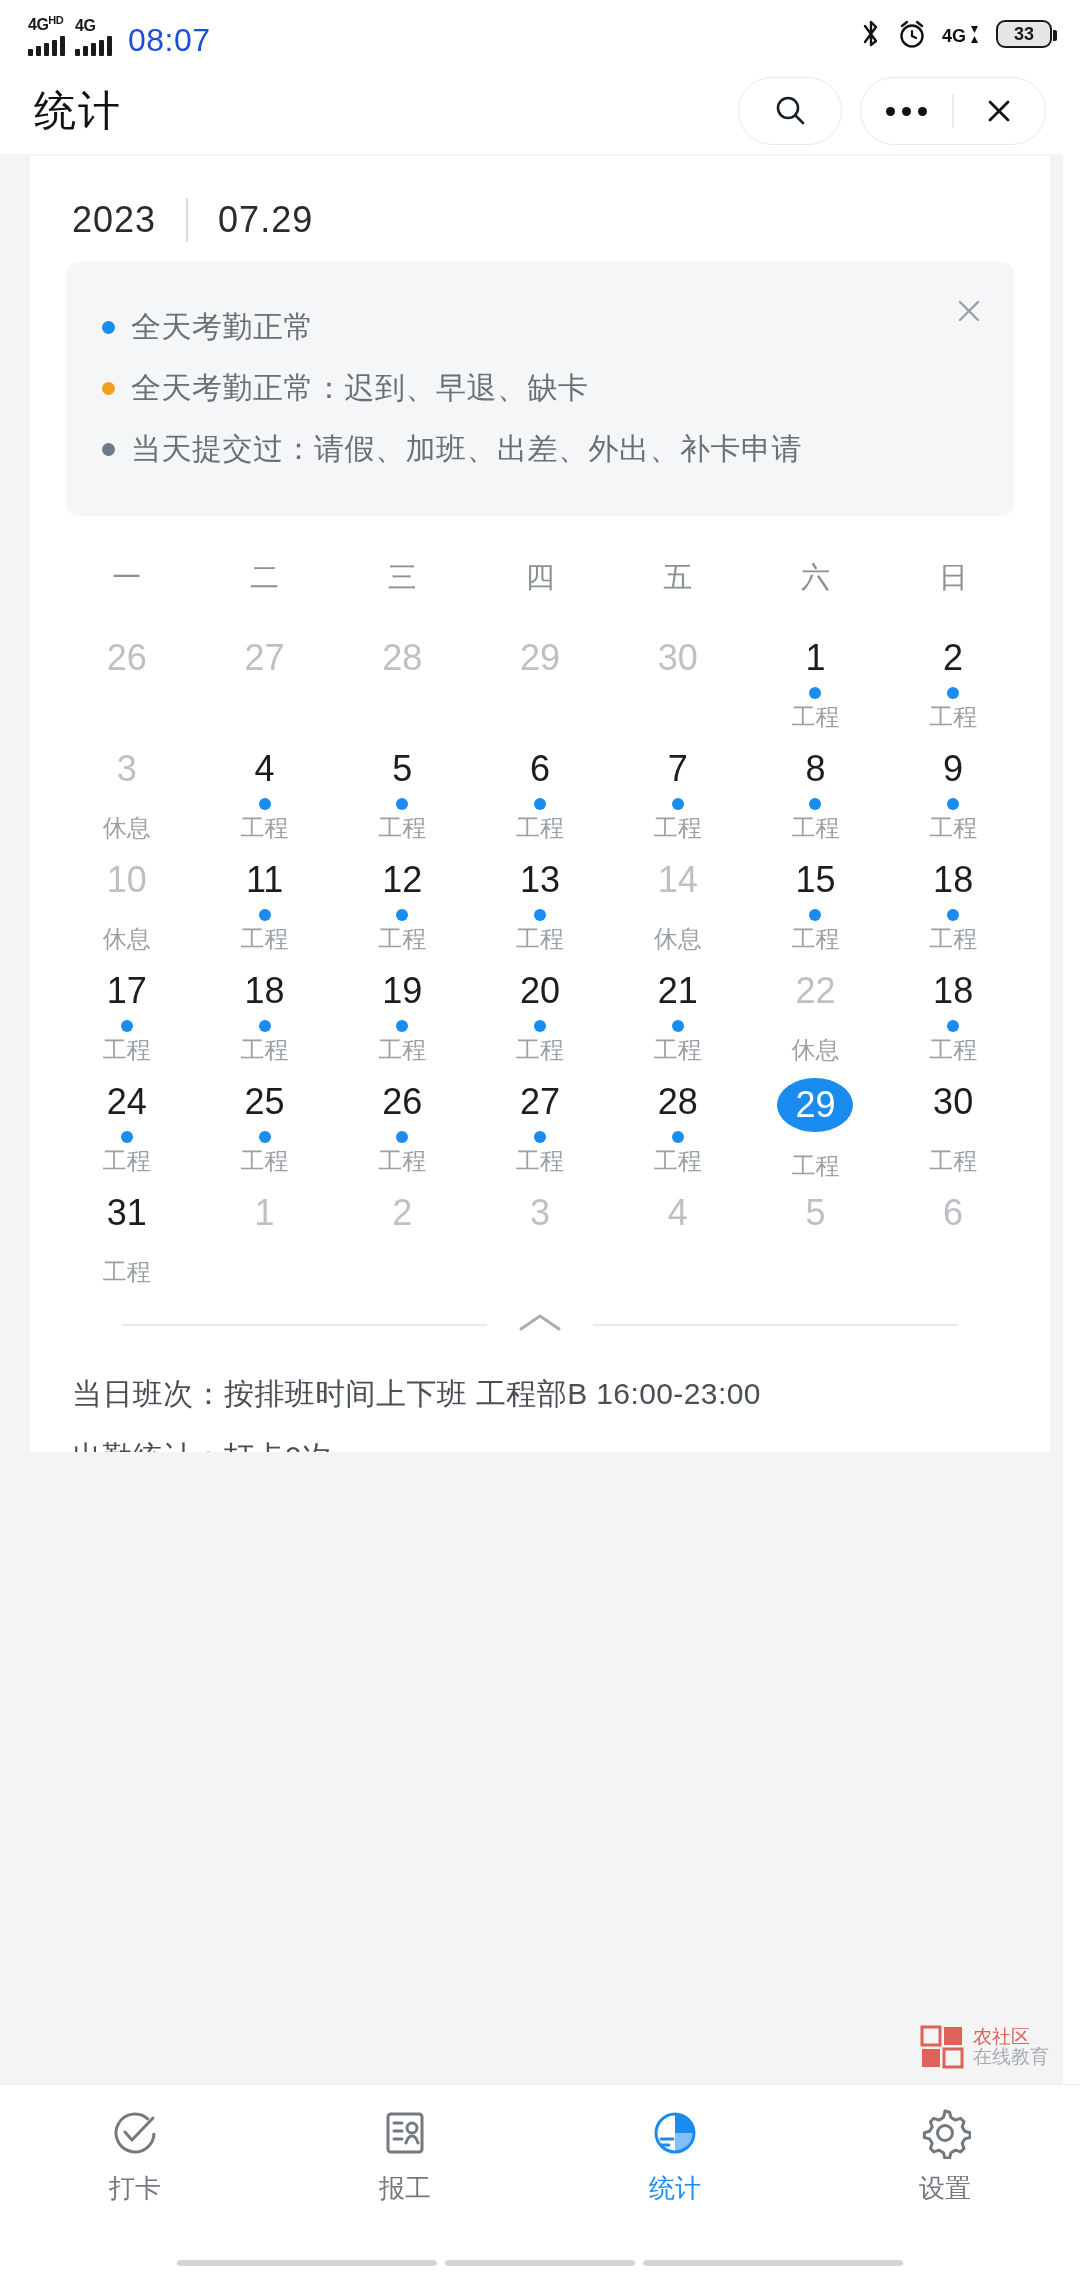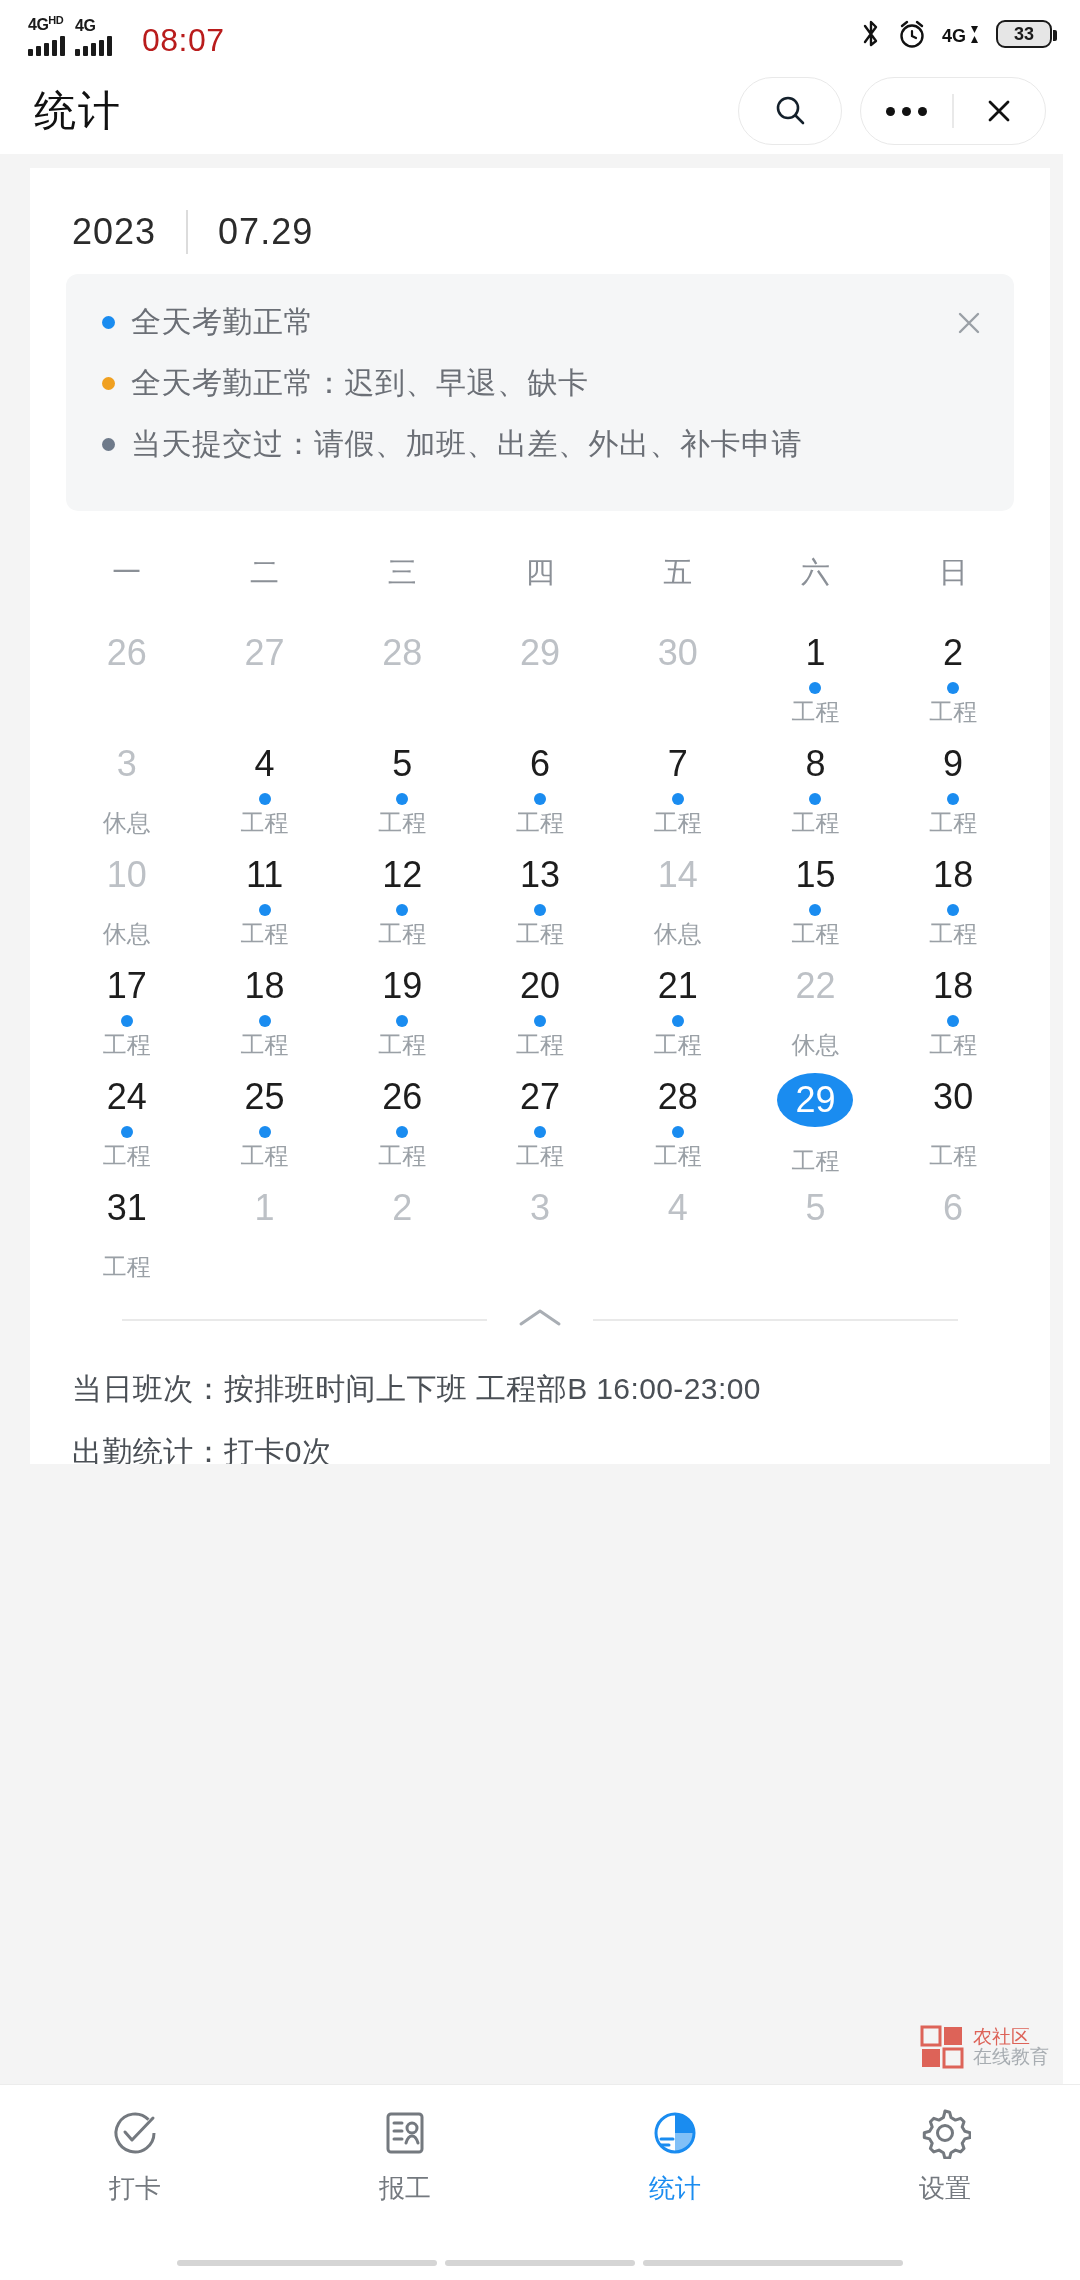--- a/index.html
+++ b/index.html
@@ -22,21 +22,21 @@
   .sig { display: flex; flex-direction: column; align-items: flex-start; }
   .sig-label { font-size: 16px; font-weight: 700; color: #1a1a1a; line-height: 16px; letter-spacing: -0.5px; }
   .sig-label sup { font-size: 11px; vertical-align: super; }
   .bars { display: flex; align-items: flex-end; gap: 3px; height: 20px; margin-top: 2px; }
   .bars i { display: block; width: 5px; background: #1a1a1a; border-radius: 1px; }
   .bars i:nth-child(1) { height: 7px; }
   .bars i:nth-child(2) { height: 10px; }
   .bars i:nth-child(3) { height: 13px; }
   .bars i:nth-child(4) { height: 16px; }
   .bars i:nth-child(5) { height: 20px; }
-  .sb-time { font-size: 32px; color: #b91c1c; margin-left: 20px; letter-spacing: 0.5px; line-height: 32px; }
+  .sb-time { font-size: 32px; color: #1d4ed8; margin-left: 6px; letter-spacing: 0.5px; line-height: 32px; }
   .sb-right { display: flex; align-items: center; gap: 14px; }
   .sb-right svg { display: block; }
   .batt {
     width: 56px; height: 28px; border: 2.5px solid #1a1a1a; border-radius: 9px;
     display: flex; align-items: center; justify-content: center; position: relative;
     background: #e6e6e6;
   }
   .batt::after {
     content: ''; position: absolute; right: -7px; top: 8px; width: 4px; height: 11px;
     background: #1a1a1a; border-radius: 0 2px 2px 0;
@@ -56,37 +56,37 @@
   }
   .pill-search { width: 104px; }
   .pill-capsule { width: 186px; }
   .cap-half { width: 93px; display: flex; align-items: center; justify-content: center; }
   .cap-div { width: 1.6px; height: 34px; background: #e9e9e9; }
   .dots3 { display: flex; gap: 7px; }
   .dots3 i { width: 9px; height: 9px; border-radius: 50%; background: #111; display: block; }
 
   
   .content {
-    position: absolute; top: 168px; left: 0; width: 1080px; height: 1296px;
+    position: absolute; top: 156px; left: 0; width: 1080px; height: 1296px;
     background: #ffffff; margin: 0 30px; width: 1020px; border-radius: 0;
     overflow: hidden;
   }
   .daterow {
     display: flex; align-items: center; gap: 0; padding: 36px 0 0 42px; height: 92px;
   }
   .dr-year { font-size: 36px; color: #2b2b2b; letter-spacing: 1px; }
   .dr-div { width: 2px; height: 44px; background: #dcdcdc; margin: 0 30px; }
   .dr-date { font-size: 36px; color: #2b2b2b; letter-spacing: 1px; }
 
   
   .legend {
     margin: 14px 36px 0 36px; background: #f5f6f7; border-radius: 12px;
     padding: 28px 28px 26px 36px; position: relative;
   }
-  .lg-row { display: flex; align-items: center; margin-bottom: 20px; }
+  .lg-row { display: flex; align-items: center; margin-bottom: 20px; margin-top: 17px; }
   .lg-row:last-child { margin-bottom: 0; }
   .lg-dot { width: 13px; height: 13px; border-radius: 50%; margin-right: 16px; flex: 0 0 auto; }
   .lg-text { font-size: 30px; color: #6b6f76; letter-spacing: 0.5px; }
   .lg-close { position: absolute; right: 26px; top: 30px; }
 
   
   .cal { padding: 26px 28px 0 28px; }
   .cal-week, .cal-row { display: grid; grid-template-columns: repeat(7, 1fr); }
   .cal-week { margin-bottom: 10px; }
   .wd { text-align: center; font-size: 29px; color: #8b9097; padding: 16px 0; }

